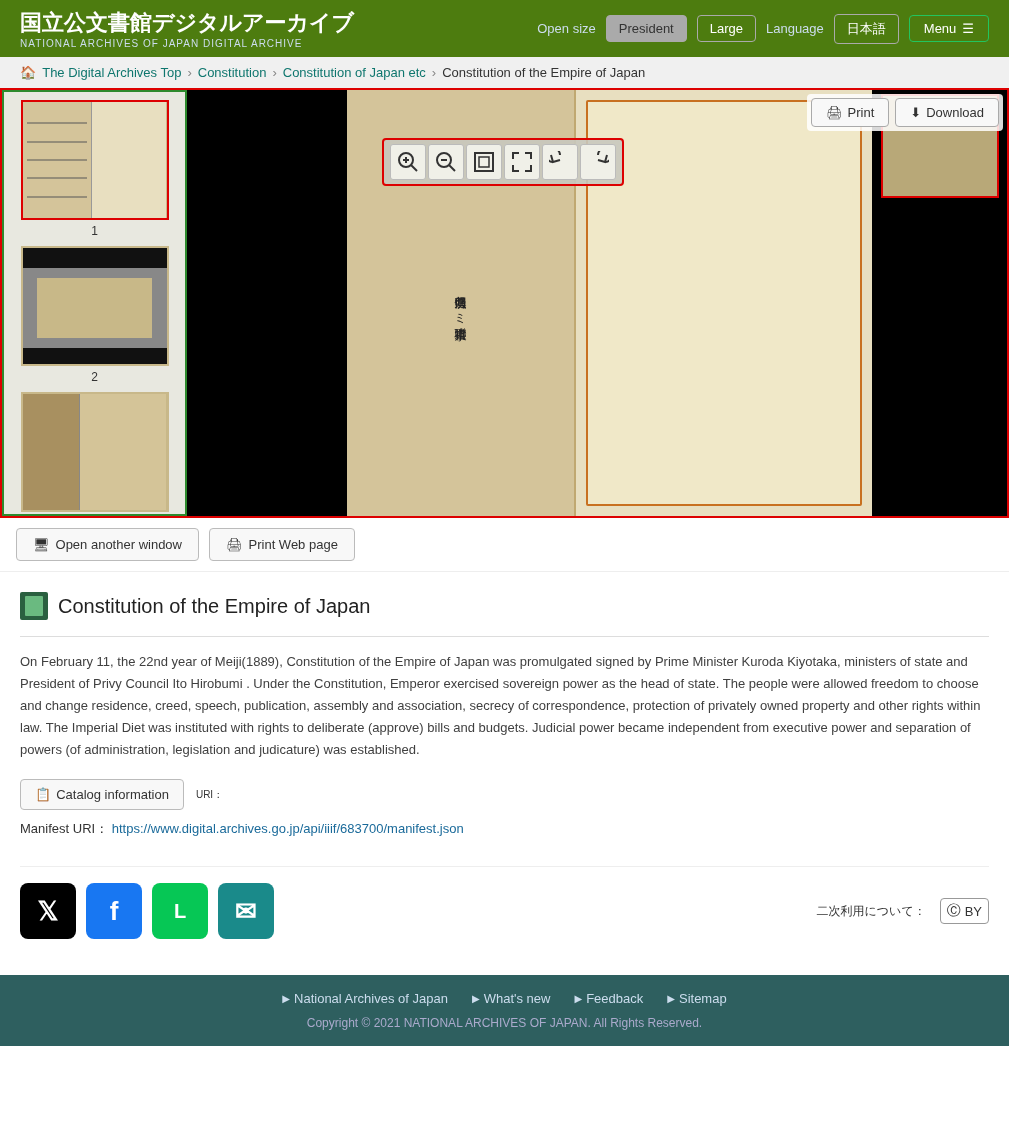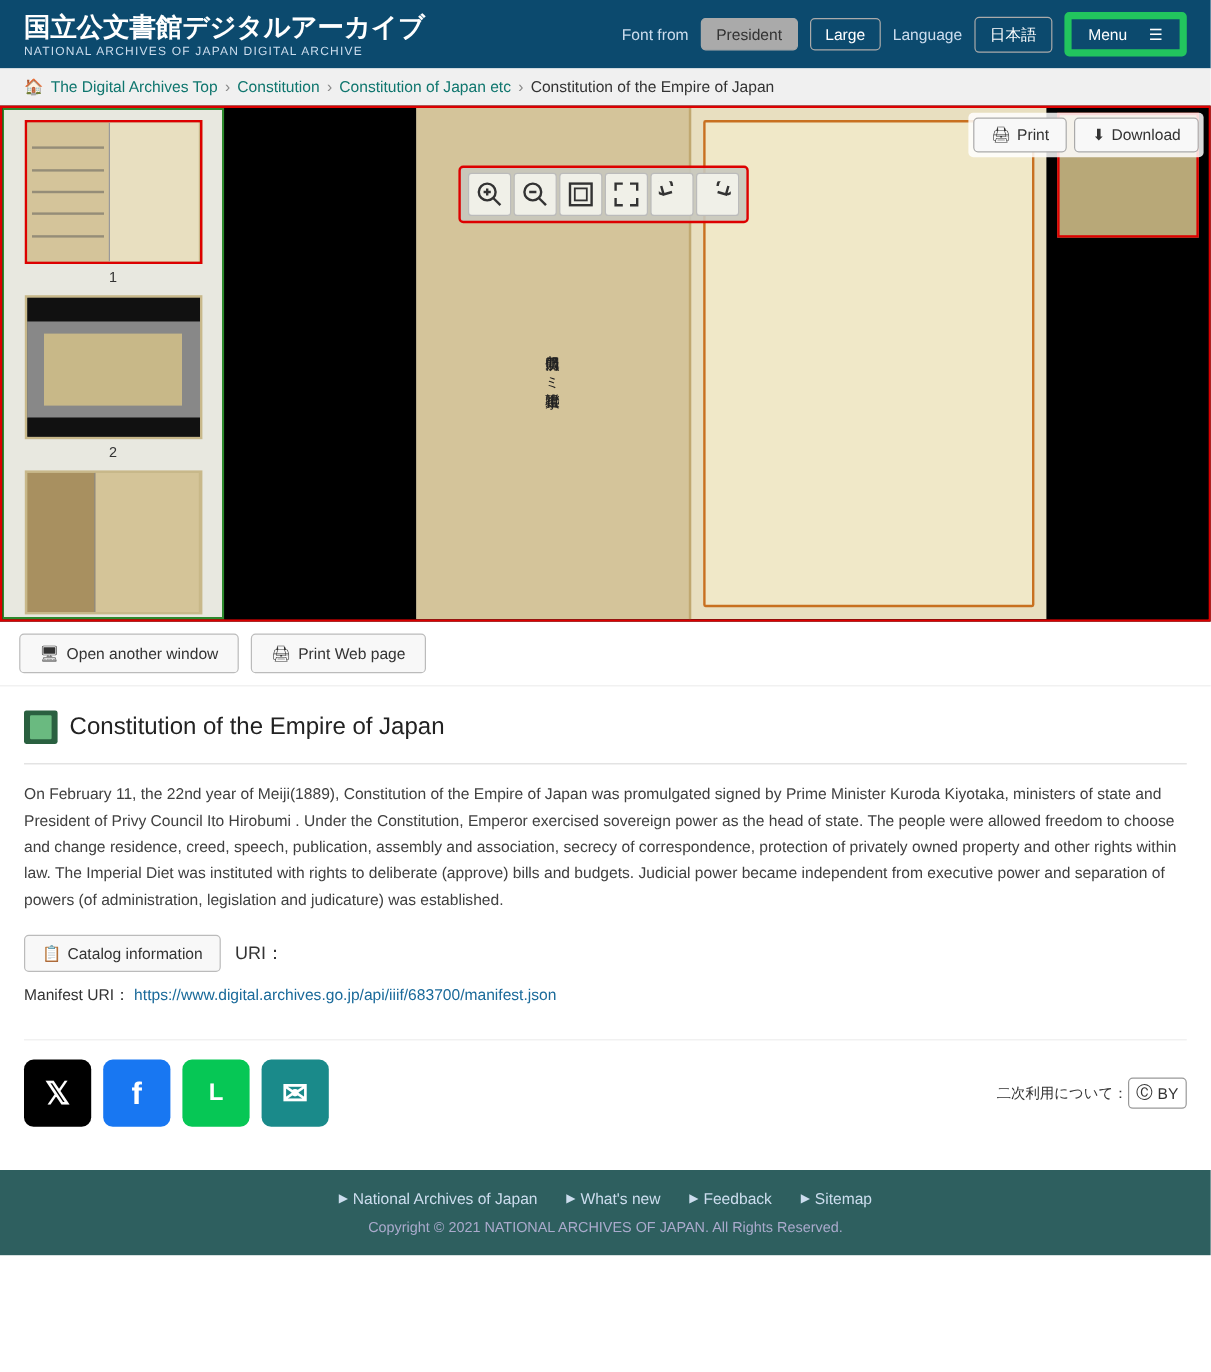--- a/index.html
+++ b/index.html
@@ -1,35 +1,35 @@
 <!DOCTYPE html>
 <html><head>
   <meta charset="utf-8">
   <style>
     * { box-sizing: border-box; margin: 0; padding: 0; }
     body { font-family: Arial, sans-serif; font-size: 14px; color: #333; background: #fff; }
 
     
     .header {
-      background: #0c4a6e;
+      background: #4d7c0f;
       color: white;
       display: flex;
       align-items: center;
       justify-content: space-between;
       padding: 8px 20px;
     }
     .header-logo { display: flex; flex-direction: column; }
     .header-logo .logo-jp { font-size: 22px; font-weight: bold; color: white; }
     .header-logo .logo-en { font-size: 10px; color: #cde; letter-spacing: 1px; }
     .header-controls { display: flex; align-items: center; gap: 10px; }
     .font-size-label { color: #cde; font-size: 13px; }
     .btn-font { padding: 5px 12px; border: 1px solid #aaa; border-radius: 4px; background: transparent; color: white; cursor: pointer; font-size: 13px; }
     .btn-font.active { background: #aaa; color: #333; }
     .btn-lang { padding: 5px 12px; border: 1px solid #aaa; border-radius: 4px; background: transparent; color: white; cursor: pointer; font-size: 13px; }
-    .btn-menu { padding: 5px 14px; border: 6px solid #22c55e; border-radius: 4px; background: transparent; color: white; cursor: pointer; font-size: 13px; display: flex; align-items: center; gap: 18px; }
+    .btn-menu { padding: 5px 14px; border: 1px solid #22c55e; border-radius: 4px; background: transparent; color: white; cursor: pointer; font-size: 13px; display: flex; align-items: center; gap: 6px; }
 
     
     .breadcrumb {
       background: #f0f0f0;
       padding: 8px 20px;
       display: flex;
       align-items: center;
       gap: 6px;
       font-size: 13px;
       flex-wrap: wrap;
@@ -219,21 +219,21 @@
       border-radius: 4px;
       background: #f8f8f8;
       cursor: pointer;
       font-size: 13px;
       display: flex;
       align-items: center;
       gap: 5px;
       color: #333;
       white-space: nowrap;
     }
-    .uri-label { font-size: 15px; color: #333; }
+    .uri-label { font-size: 10px; color: #333; }
     .uri-link { color: #1a6a9a; font-size: 13px; text-decoration: none; }
 
     .manifest-row { font-size: 13px; color: #333; margin-bottom: 28px; }
 
     
     .social-section {
       display: flex;
       justify-content: space-between;
       align-items: center;
       padding: 16px 0;
@@ -312,21 +312,21 @@
 <body>
 
 <div class="page-wrapper">
 
   <div class="header">
     <div class="header-logo">
       <span class="logo-jp">国立公文書館デジタルアーカイブ</span>
       <span class="logo-en">NATIONAL ARCHIVES OF JAPAN  DIGITAL ARCHIVE</span>
     </div>
     <div class="header-controls">
-      <span class="font-size-label">Font from</span>
+      <span class="font-size-label">Open size</span>
       <button class="btn-font active">President</button>
       <button class="btn-font">Large</button>
       <span class="font-size-label">Language</span>
       <button class="btn-lang">日本語</button>
       <button class="btn-menu">
         <span>Menu</span>
         <span>☰</span>
       </button>
     </div>
   </div>
@@ -513,21 +513,21 @@
         </a>
         <a class="social-icon social-line" href="#">
           <span style="font-size:20px;font-weight:bold;">L</span>
         </a>
         <a class="social-icon social-mail" href="#">
           <span>✉</span>
         </a>
       </div>
 
       <div class="license-section">
-        <div style="display:flex;align-items:center;gap:0;">
+        <div style="display:flex;align-items:center;gap:14px;">
           <span>二次利用について：</span>
           <div class="cc-badge">
             <span style="font-size:14px;">Ⓒ</span>
             <span style="font-size:13px;">BY</span>
           </div>
         </div>
       </div>
     </div>
 
   </div>

